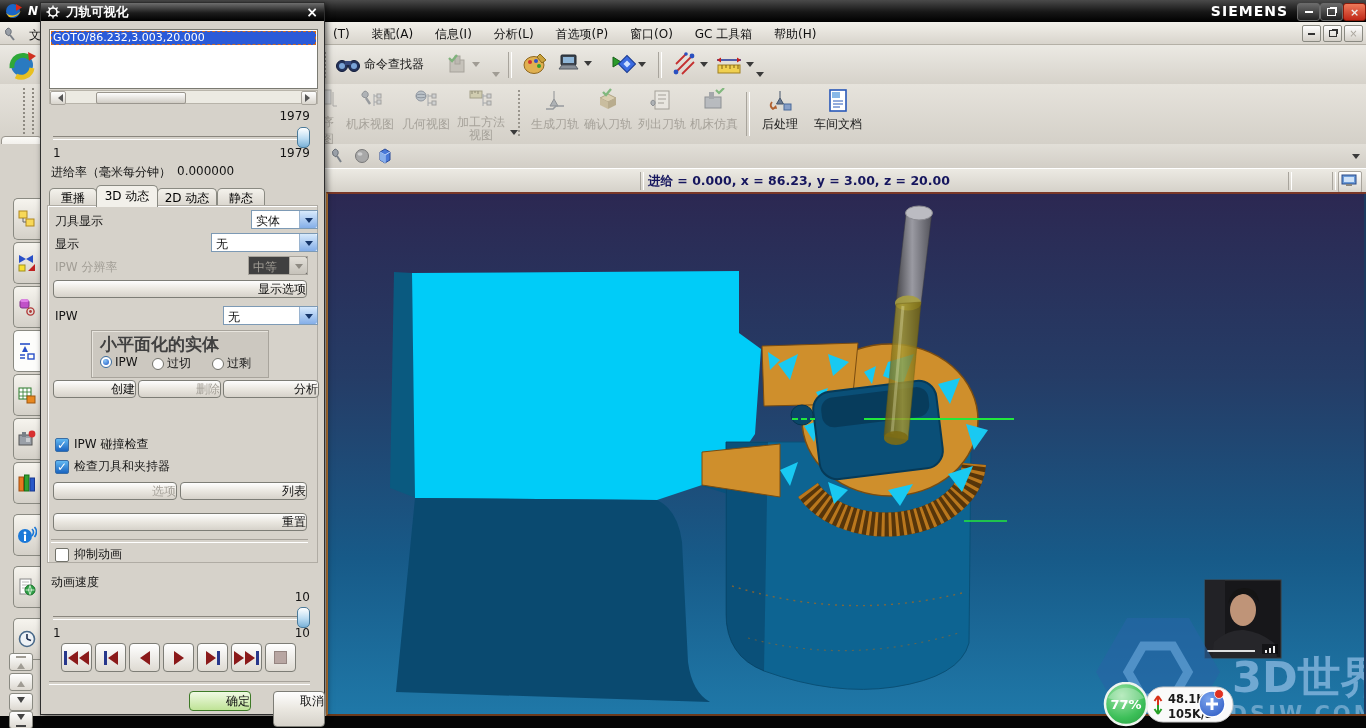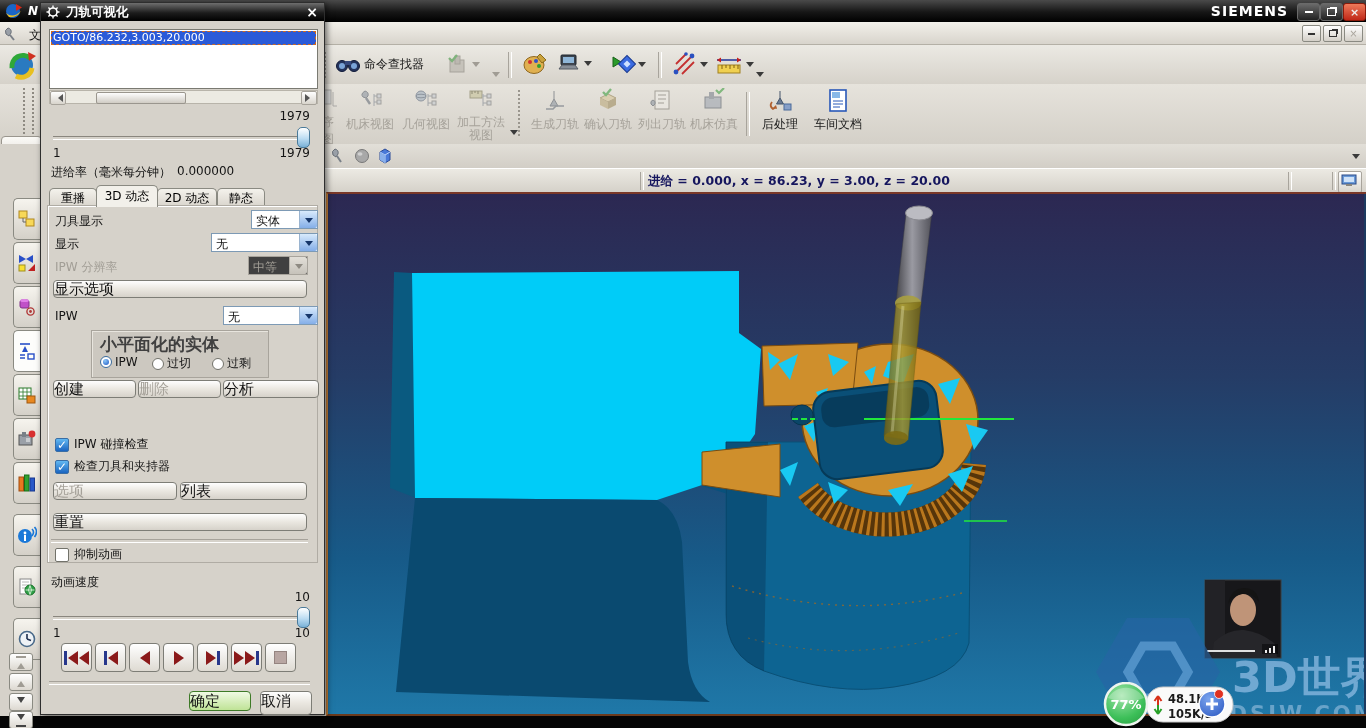--- a/index.html
+++ b/index.html
@@ -82,21 +82,21 @@
   .combo{position:absolute;border:1px solid #7d9ab5;background:#fff;display:flex;box-sizing:border-box;height:19px}
   .combo .val{flex:1;padding:2px 3px 0 4px;font-size:12px;color:#111;overflow:hidden;white-space:nowrap}
   .combo .arr{width:17px;background:linear-gradient(#d8eafc,#84aee8);border-left:1px solid #9ab4d0;border-radius:0 2px 2px 0;
     display:flex;align-items:center;justify-content:center}
   .combo .arr:after{content:"";width:0;height:0;border:4px solid transparent;border-top:5px solid #16366a;margin-top:5px}
   .combo.disabled{background:#404040;border-color:#a8a49c}
   .combo.disabled .val{color:#a29e96}
   .combo.disabled .arr{background:linear-gradient(#e2dfd8,#c6c2ba);border-left-color:#b0aca4}
   .combo.disabled .arr:after{border-top-color:#8e8a82}
   .btn{position:absolute;border:1px solid #7d7d76;border-radius:4px;background:linear-gradient(#fefefe,#eae7e0 50%,#d6d2ca);
-    text-align:left;font-size:15px;color:#111;height:18px;line-height:17px;box-sizing:border-box}
+    text-align:right;font-size:12px;color:#111;height:18px;line-height:17px;box-sizing:border-box}
   .btn.disabled{color:#a6a29a}
   .btn.ok{background:linear-gradient(#f0fae4,#bfe396);border-color:#3e7a28;font-weight:normal}
   .groupbox{position:absolute;background:#ccc8c0;border:1px solid #a8a49c;box-shadow:inset 1px 1px 0 #e8e5de;box-sizing:border-box}
   .gtitle{position:absolute;left:8px;top:2px;font-weight:bold;font-size:17px;color:#404040}
   .radio{width:12px;height:12px;border:1px solid #72726a;border-radius:50%;background:#fff;box-sizing:border-box}
   .radio.sel{border-color:#3a6a9a}
   .radio.sel:after{content:"";display:block;width:6px;height:6px;margin:2px;border-radius:50%;
     background:radial-gradient(circle at 35% 30%,#8ec8f8,#1a56c4)}
   .rlab{font-size:12px;color:#141414;margin-left:3px}
   .check{width:14px;height:14px;border:1px solid #3a6ea5;border-radius:2px;background:linear-gradient(#62b8f2,#1a64c0);
@@ -132,20 +132,30 @@
     </div>
   <div class="abs winbtn" style="left:1320px;top:3px">
       <span class="g-rest"></span>
     </div>
   <div class="abs winbtn close" style="left:1343px;top:3px">
       <span>×</span>
     </div>
 </div>
 
 <div class="abs menubar">
+  <div class="abs" style="left:324px;top:0">
+    <span class="menu-item">(T)</span>
+    <span class="menu-item">装配(A)</span>
+    <span class="menu-item">信息(I)</span>
+    <span class="menu-item">分析(L)</span>
+    <span class="menu-item">首选项(P)</span>
+    <span class="menu-item">窗口(O)</span>
+    <span class="menu-item">GC 工具箱</span>
+    <span class="menu-item">帮助(H)</span>
+  </div>
   <div class="abs r" style="left:1300px;top:3px">
     <div class="mdibtn">
         <span class="g-min"></span>
       </div>
     <div class="mdibtn">
         <span class="g-rest"></span>
       </div>
     <div class="mdibtn dis">
         <span>×</span>
       </div>
@@ -732,14 +742,14 @@
         <span class="pbar"></span>
       </div>
     <div class="pbtn">
         <span class="stopsq"></span>
       </div>
   </div>
 
   <div class="groove" style="left:8px;top:678px;width:261px"></div>
 
   <div class="btn ok" style="left:148px;top:688px;width:62px;height:20px;line-height:19px">确定</div>
-  <div class="btn" style="left:219px;top:688px;width:52px;height:24px;line-height:19px">取消</div>
+  <div class="btn" style="left:232px;top:688px;width:52px;height:36px;line-height:19px">取消</div>
 </div>
 
 </body></html>

